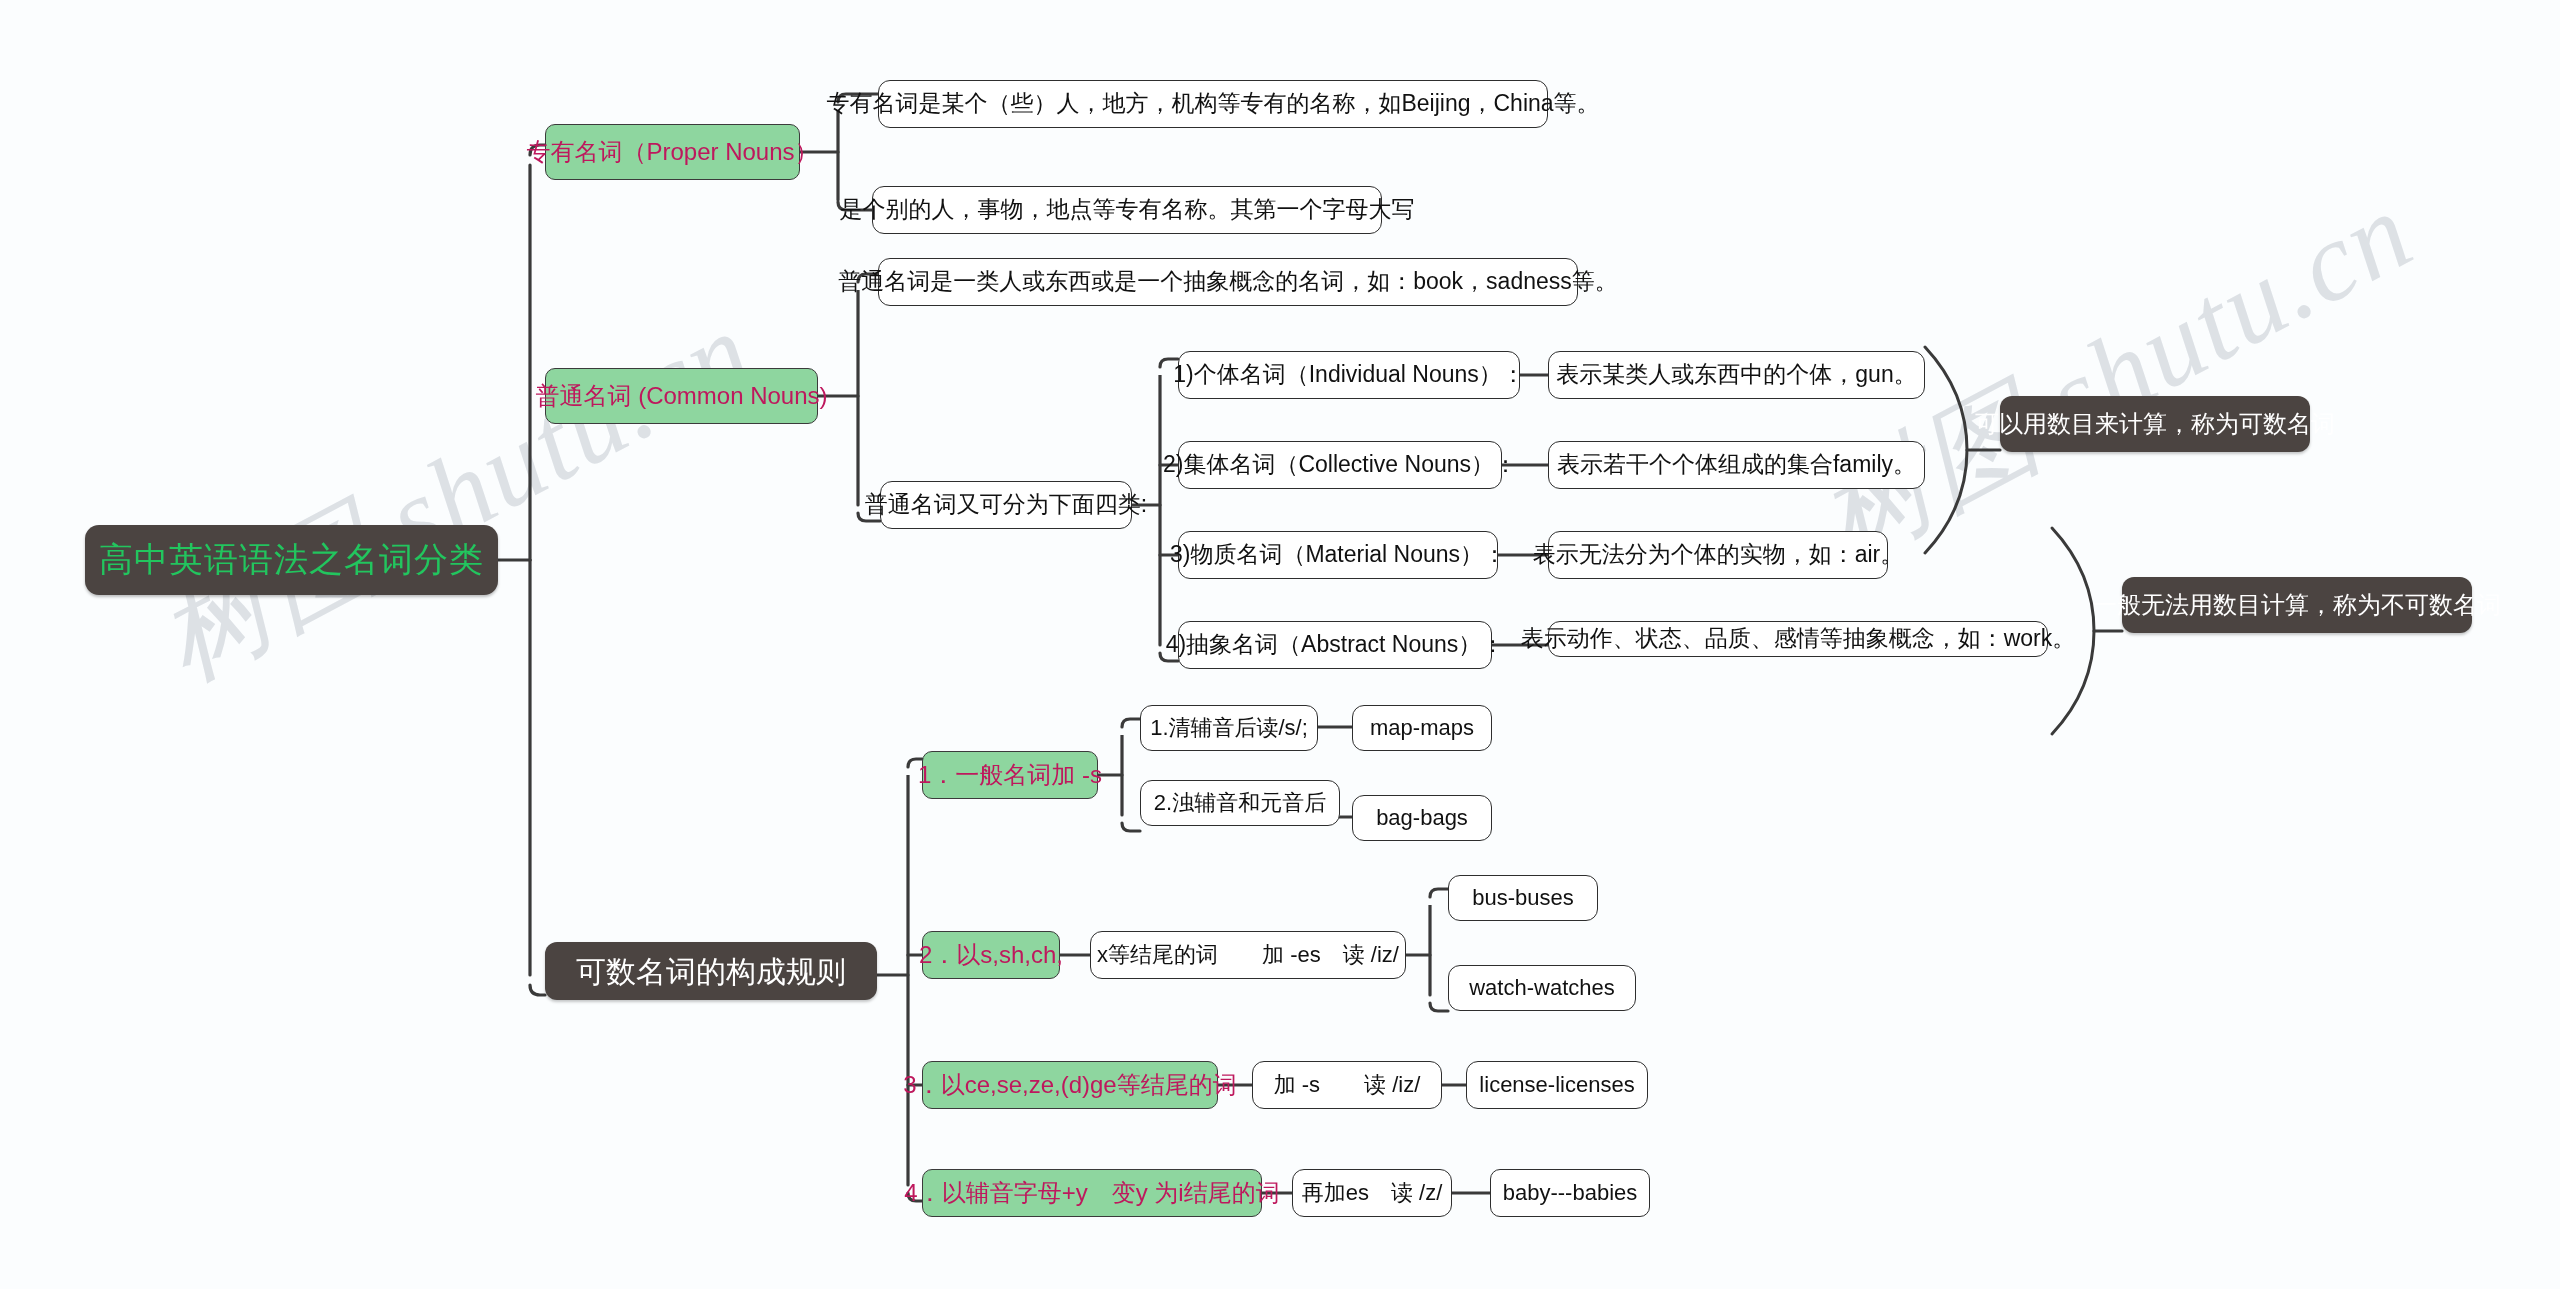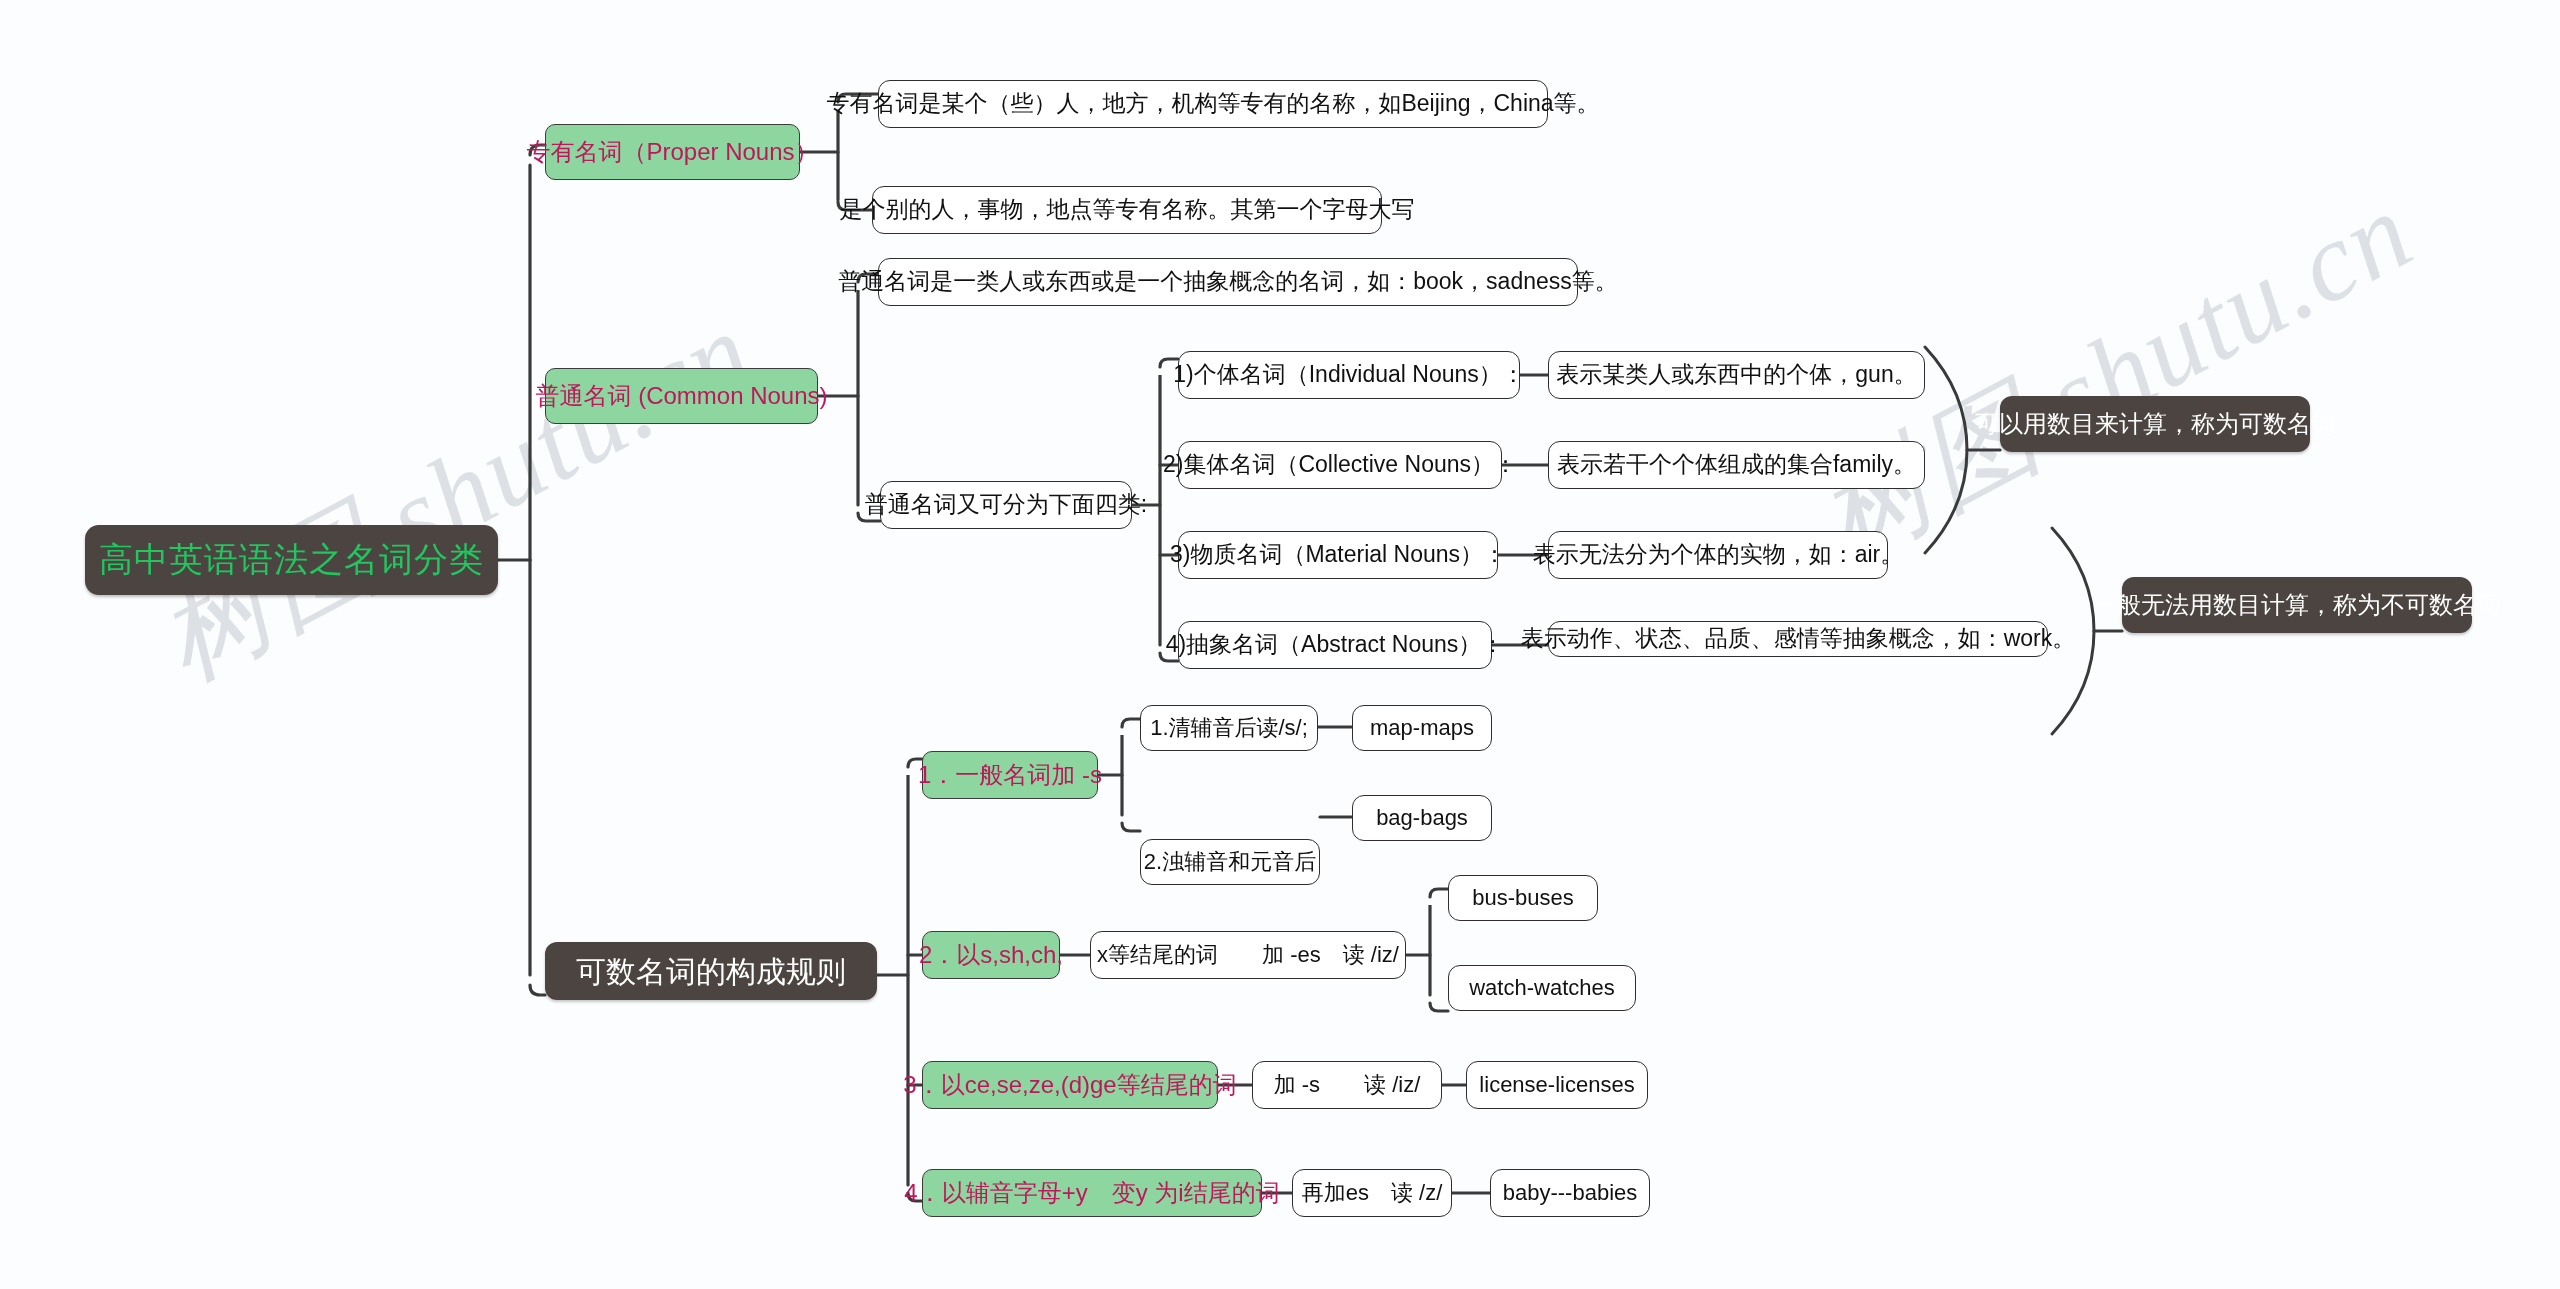--- a/index.html
+++ b/index.html
@@ -165,29 +165,29 @@
   <div class="node white" style="left:1548px;top:621px;width:500px;height:36px;">表示动作、状态、品质、感情等抽象概念，如：work。</div>
 
   <div class="node dark" style="left:2000px;top:396px;width:310px;height:56px;">可以用数目来计算，称为可数名词</div>
   <div class="node dark" style="left:2122px;top:577px;width:350px;height:56px;">一般无法用数目计算，称为不可数名词</div>
 
   <div class="node dark" style="left:545px;top:942px;width:332px;height:58px;font-size:30px;">可数名词的构成规则</div>
 
   <div class="node green" style="left:922px;top:751px;width:176px;height:48px;">1．一般名词加 -s</div>
   <div class="node white sm" style="left:1140px;top:705px;width:178px;height:46px;">1.清辅音后读/s/;</div>
   <div class="node white sm" style="left:1352px;top:705px;width:140px;height:46px;">map-maps</div>
-  <div class="node white sm" style="left:1140px;top:839px;width:180px;height:46px;">2.浊辅音和元音后</div>
+  <div class="node white sm" style="left:1140px;top:780px;width:200px;height:46px;">2.浊辅音和元音后</div>
   <div class="node white sm" style="left:1352px;top:795px;width:140px;height:46px;">bag-bags</div>
 
   <div class="node green" style="left:922px;top:931px;width:138px;height:48px;">2．以s,sh,ch,</div>
   <div class="node white sm" style="left:1090px;top:931px;width:316px;height:48px;">x等结尾的词　　加 -es　读 /iz/</div>
   <div class="node white sm" style="left:1448px;top:875px;width:150px;height:46px;">bus-buses</div>
   <div class="node white sm" style="left:1448px;top:965px;width:188px;height:46px;">watch-watches</div>
 
   <div class="node green" style="left:922px;top:1061px;width:296px;height:48px;">3．以ce,se,ze,(d)ge等结尾的词</div>
   <div class="node white sm" style="left:1252px;top:1061px;width:190px;height:48px;">加 -s　　读 /iz/</div>
   <div class="node white sm" style="left:1466px;top:1061px;width:182px;height:48px;">license-licenses</div>
 
   <div class="node green" style="left:922px;top:1169px;width:340px;height:48px;">4．以辅音字母+y　变y 为i结尾的词</div>
   <div class="node white sm" style="left:1292px;top:1169px;width:160px;height:48px;">再加es　读 /z/</div>
-  <div class="node white sm" style="left:1490px;top:1169px;width:160px;height:48px;">baby---babies</div>
+  <div class="node white sm" style="left:1490px;top:1169px;width:160px;height:48px;border-radius:10px;">baby---babies</div>
 
 </div>
 
 </body></html>

